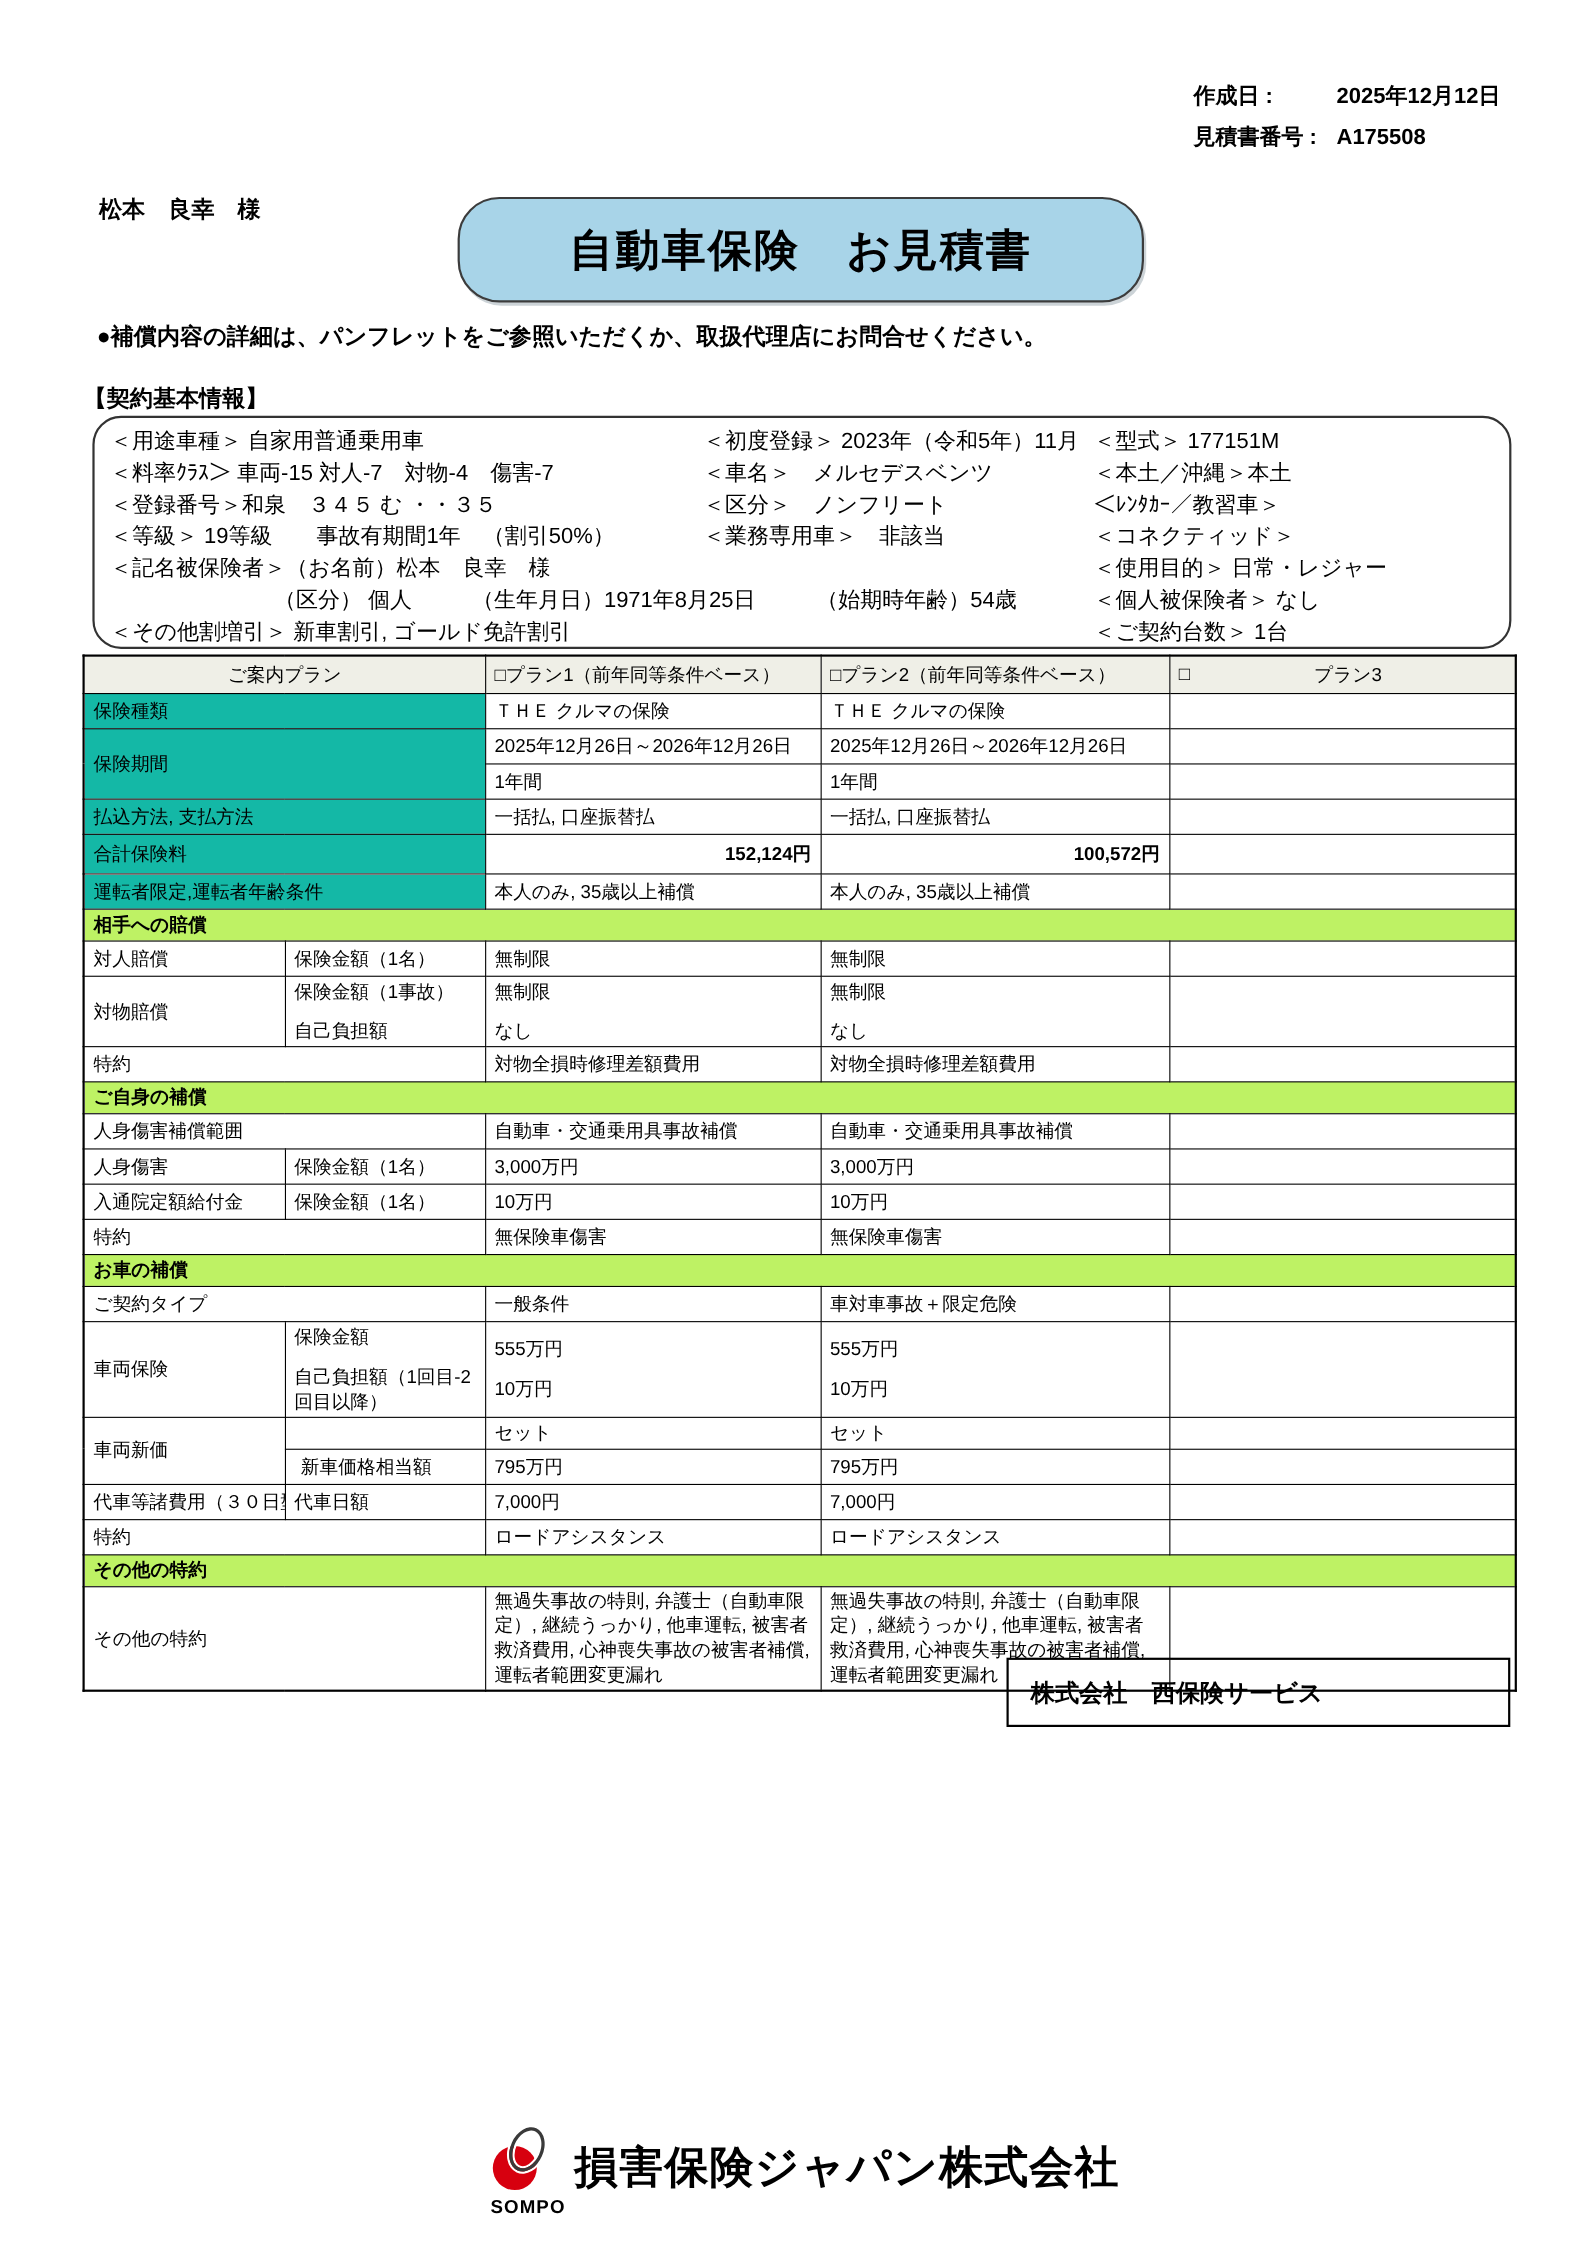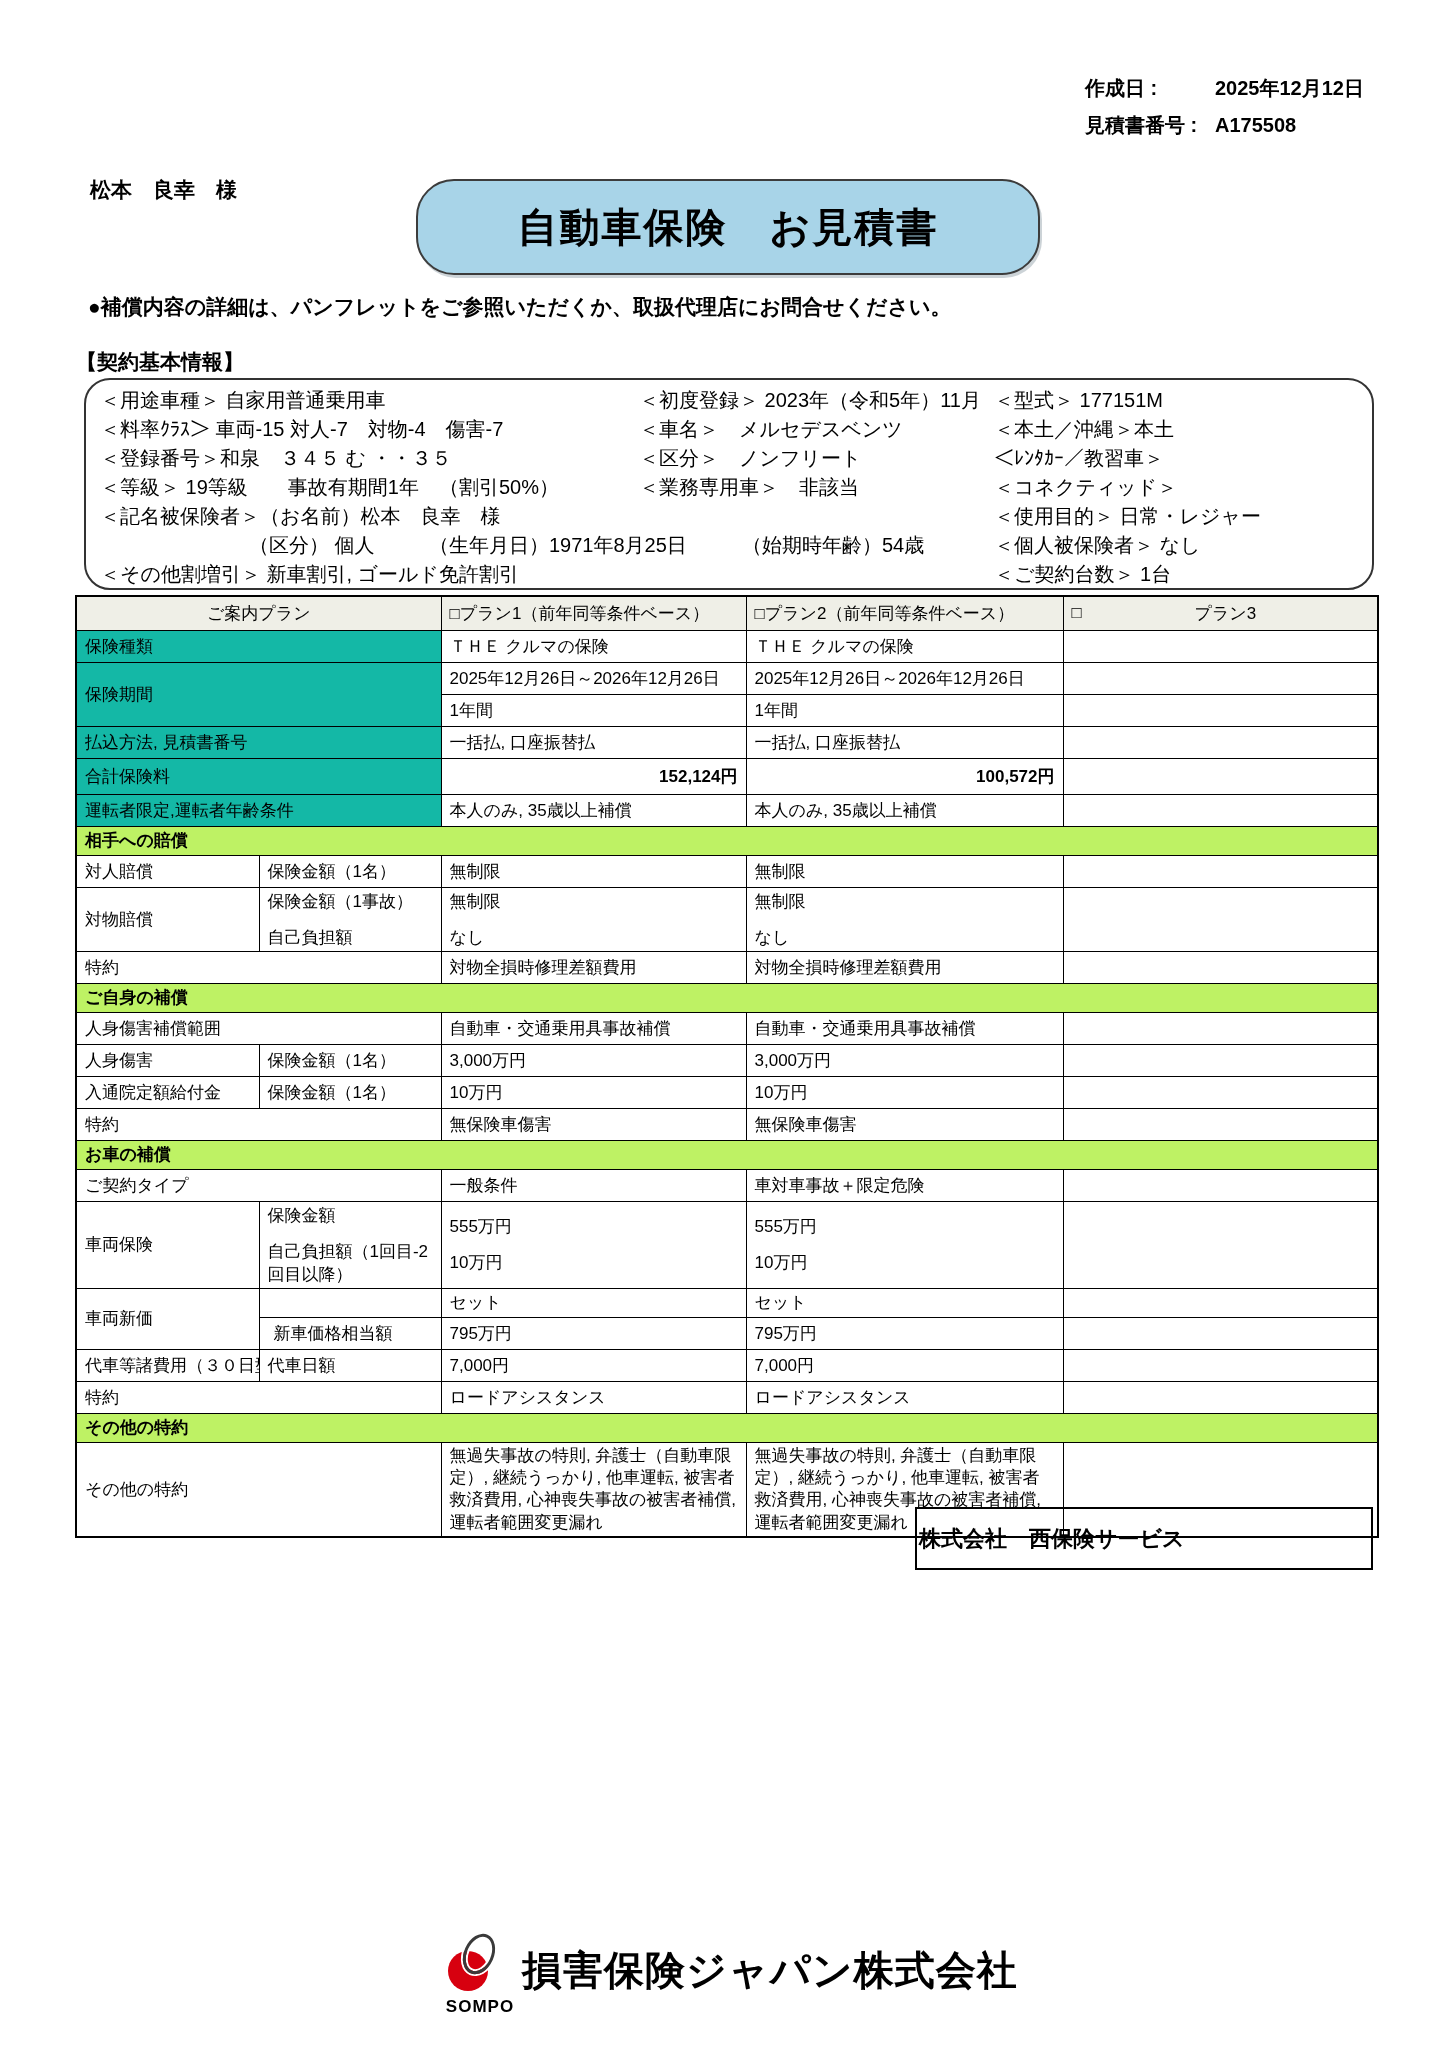--- a/index.html
+++ b/index.html
@@ -45,21 +45,21 @@
   td.wraptext { font-size:15.5px; line-height:1.32; vertical-align:middle; padding:4px 6px; }
   .v2 > div:first-child { margin-bottom:13px; }
   td.nl { border-left:none; }
   td.nr { border-right:none; }
   .p3box { display:flex; align-items:center; }
   .p3box .bx { flex:0 0 auto; }
   .p3box .nm { flex:1; text-align:center; }
   
   .agency {
     position:absolute; left:915px; top:1507px; width:458px; height:63px;
-    border:2px solid #000; display:flex; align-items:center; padding-left:2px;
+    border:2px solid #000; display:flex; align-items:center; padding-left:20px;
     font-size:22px; font-weight:600;
   }
   
   .footer { position:absolute; left:0; top:1925px; width:1440px; height:110px; }
   .mark { position:absolute; left:438px; top:8px; width:84px; height:92px; }
   .mark .ball { position:absolute; left:10px; top:18px; width:40px; height:40px; border-radius:50%; }
   .mark .ring {
     position:absolute; left:26px; top:0px; width:30px; height:42px;
     border:3.5px solid #3a3a3a; border-radius:50%;
     transform:rotate(24deg);
@@ -155,21 +155,21 @@
         <td>2025年12月26日～2026年12月26日</td>
         <td></td>
       </tr>
       <tr style="height:32px">
         <td>1年間</td>
         <td>1年間</td>
         <td></td>
       </tr>
 
       <tr style="height:32px">
-        <td class="lbl" colspan="2">払込方法, 見積書番号</td>
+        <td class="lbl" colspan="2">払込方法, 支払方法</td>
         <td>一括払, 口座振替払</td>
         <td>一括払, 口座振替払</td>
         <td></td>
       </tr>
 
       <tr style="height:36px">
         <td class="lbl" colspan="2">合計保険料</td>
         <td class="money">152,124円</td>
         <td class="money">100,572円</td>
         <td></td>

